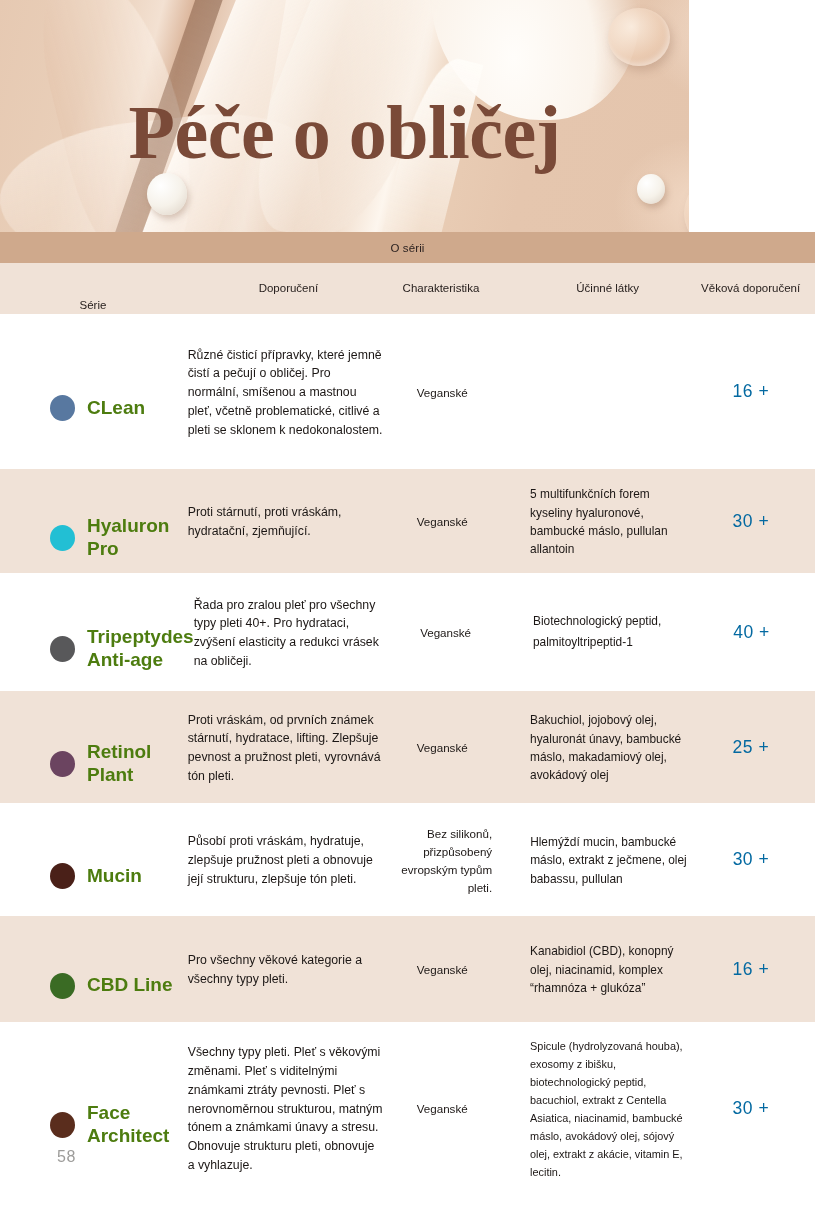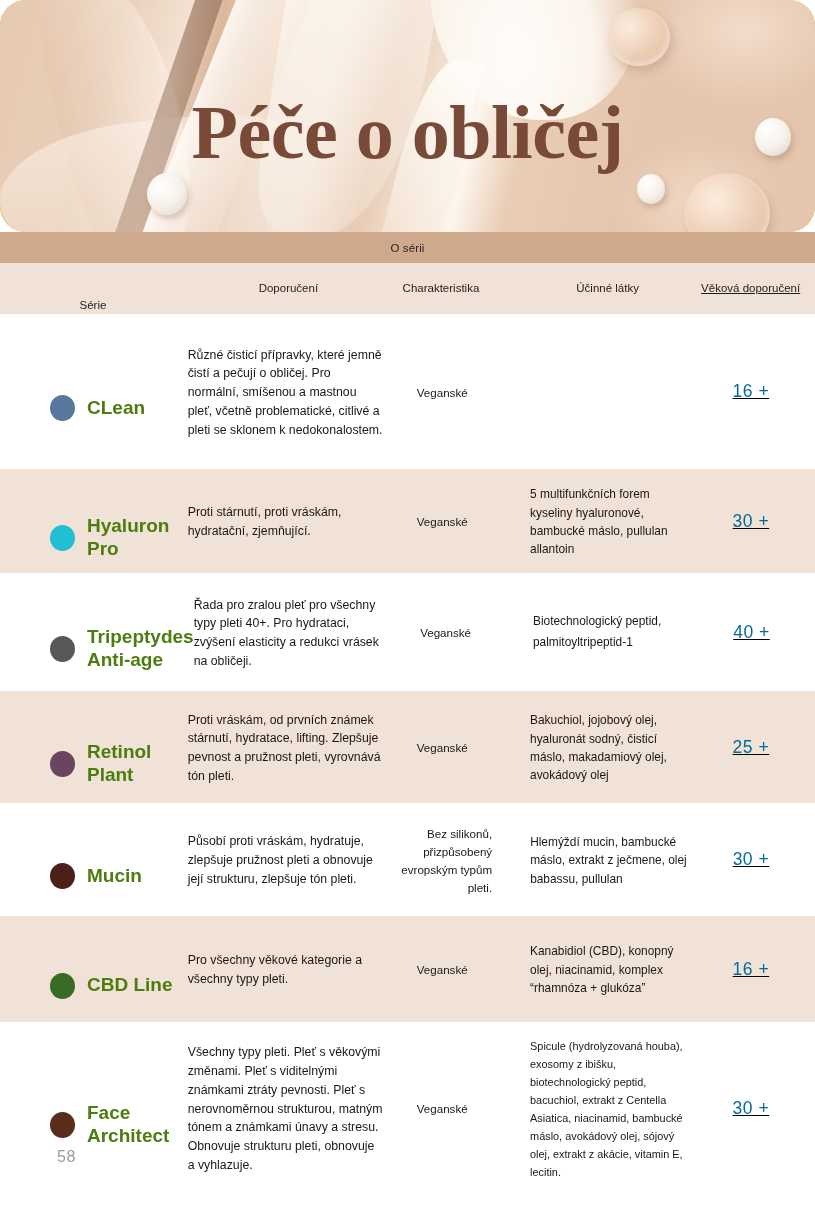--- a/index.html
+++ b/index.html
@@ -15,25 +15,24 @@
   .page {
     position: relative;
     width: 815px;
     height: 1211px;
     background: #ffffff;
   }
 
   
   .hero {
     position: relative;
-    width: 815px;
+    width: 689px;
     height: 232px;
     overflow: hidden;
     background: #eab308;
-    border-radius: 26px;
   }
   .hero-photo {
     position: absolute;
     inset: 0;
     background:
       radial-gradient(ellipse 150px 110px at 745px 30px, rgba(255,240,228,0.55), rgba(255,240,228,0) 70%),
       radial-gradient(ellipse 120px 95px at 700px 205px, rgba(255,236,220,0.5), rgba(255,236,220,0) 72%),
       linear-gradient(104deg,
         #e6c9b2 0%,
         #e9cfb9 14%,
@@ -163,21 +162,21 @@
     width: 815px;
   }
   .row.alt { background: #f0e2d7; }
   .row.plain { background: #ffffff; }
 
   
   .c-series { width: 195px; padding-left: 50px; display: flex; align-items: center; gap: 12px; margin-top: 33px; }
   .c-rec    { width: 215px; padding-right: 8px; }
   .c-char   { width: 105px; text-align: center; }
   .c-ing    { width: 165px; margin-left: 38px; }
-  .c-age    { width: 135px; text-align: center; text-decoration: underline; }
+  .c-age    { width: 135px; text-align: center; }
 
   .thead .c-series { justify-content: center; padding-left: 0; width: 195px; }
   .thead .c-rec    { text-align: center; padding-right: 0; }
   .thead .c-ing    { text-align: center; }
 
   .dot {
     width: 25px;
     height: 26px;
     border-radius: 50%;
     flex: 0 0 auto;
@@ -278,21 +277,21 @@
       <div class="c-age"><span class="age-text">40 +</span></div>
     </div>
 
     <div class="row alt" style="height:112px">
       <div class="c-series">
         <span class="dot" style="background:#6b4460"></span>
         <span class="series-name">Retinol Plant</span>
       </div>
       <div class="c-rec"><span class="cell-text">Proti vráskám, od prvních známek stárnutí, hydratace, lifting. Zlepšuje pevnost a pružnost pleti, vyrovnává tón pleti.</span></div>
       <div class="c-char"><span class="char-text">Veganské</span></div>
-      <div class="c-ing"><span class="ing-text">Bakuchiol, jojobový olej, hyaluronát sodný, čisticí máslo, makadamiový olej, avokádový olej</span></div>
+      <div class="c-ing"><span class="ing-text">Bakuchiol, jojobový olej, hyaluronát únavy, bambucké máslo, makadamiový olej, avokádový olej</span></div>
       <div class="c-age"><span class="age-text">25 +</span></div>
     </div>
 
     <div class="row plain" style="height:113px">
       <div class="c-series">
         <span class="dot" style="background:#4a2018"></span>
         <span class="series-name">Mucin</span>
       </div>
       <div class="c-rec"><span class="cell-text">Působí proti vráskám, hydratuje, zlepšuje pružnost pleti a obnovuje její strukturu, zlepšuje tón pleti.</span></div>
       <div class="c-char" style="text-align:right;padding-left:4px"><span class="char-text">Bez silikonů, přizpůsobený evropským typům pleti.</span></div>

